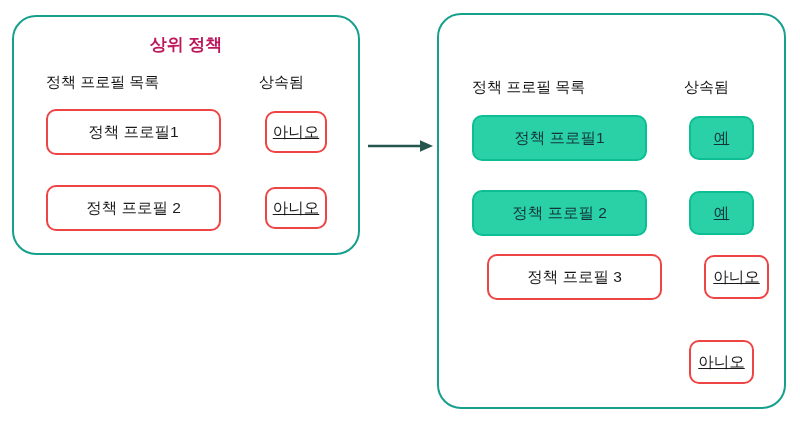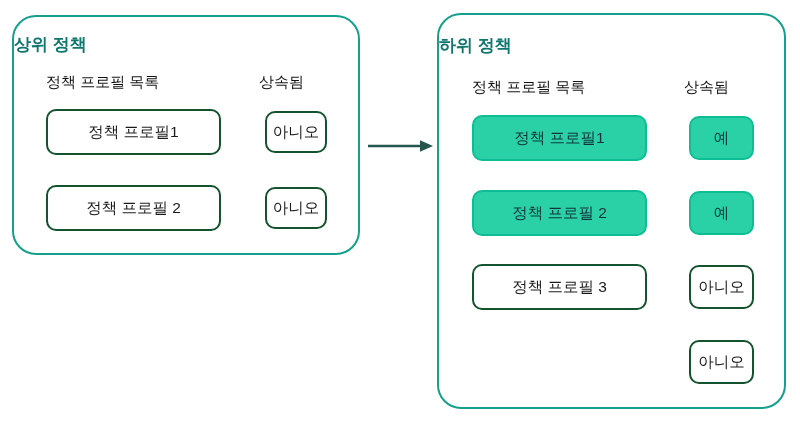--- a/index.html
+++ b/index.html
@@ -19,24 +19,24 @@
     position: absolute;
     background: #ffffff;
     border: 2px solid #16a08c;
     border-radius: 24px;
   }
   .box-parent { left: 12px; top: 15px;  width: 348px; height: 240px; }
   .box-child  { left: 437px; top: 13px; width: 349px; height: 396px; }
   .box-title {
     position: absolute;
     left: 0; width: 100%;
-    text-align: left;
+    text-align: center;
     font-weight: bold;
     font-size: 17px;
-    color: #0f766e;
+    color: #be185d;
   }
   .box-parent .box-title { top: 16px; }
   .box-child  .box-title { top: 19px; }
   .col-header {
     position: absolute;
     text-align: left;
     font-size: 15px;
     color: #111111;
     white-space: nowrap;
   }
@@ -44,44 +44,44 @@
   .box-parent .hdr-inherited{ top: 56px; left: 245px; width: 75px; }
   .box-child  .hdr-profiles { top: 63px; left: 33px;  width: 175px; }
   .box-child  .hdr-inherited{ top: 63px; left: 245px; width: 75px; }
   .row {
     position: absolute;
     left: 0; width: 100%; height: 46px;
   }
   .pill {
     position: absolute;
     top: 0; height: 46px;
-    border: 2px solid #14532d;
+    border: 2px solid #ef4444;
     border-radius: 10px;
     background: #ffffff;
     display: flex;
     align-items: center;
     justify-content: center;
     font-size: 15.5px;
     color: #1a1a1a;
     white-space: nowrap;
   }
   .pill-profile { left: 32px; width: 175px; }
   .box-child .pill-profile { left: 33px; }
-  .pill-badge { left: 251px; width: 62px; top: 2px; height: 42px; }
+  .pill-badge { left: 251px; width: 62px; top: 2px; height: 42px; text-decoration: underline; }
   .box-child .pill-badge { left: 250px; width: 65px; top: 1px; height: 44px; }
   .row.highlighted .pill {
     background: #2ad0a6;
     border-color: #0dbe94;
     color: #12333b;
   }
   .box-parent .row-0 { top: 92px; }
   .box-parent .row-1 { top: 168px; }
   .box-child .row-0 { top: 100px; }
   .box-child .row-1 { top: 175px; }
-  .box-child .row-2 { top: 249px; }
+  .box-child .row-2 { top: 239px; margin-left: 15px; }
   .box-child .row-3 { top: 324px; }
   .arrow {
     position: absolute;
     left: 368px; top: 138px;
     width: 66px; height: 16px;
   }
 </style>
 </head>
 <body>
 
@@ -101,21 +101,20 @@
       <div class="pill pill-badge">아니오</div>
     </div>
   </div>
 
   <svg class="arrow" viewBox="0 0 66 16" aria-hidden="true">
     <line x1="0" y1="8" x2="53" y2="8" stroke="#25564e" stroke-width="2.6"></line>
     <polygon points="52,2.2 65,8 52,13.8" fill="#25564e"></polygon>
   </svg>
 
   <div class="policy-box box-child">
-    <div class="box-title">하위 정책</div>
     <div class="col-header hdr-profiles">정책 프로필 목록</div>
     <div class="col-header hdr-inherited">상속됨</div>
 
     <div class="row row-0 highlighted">
       <div class="pill pill-profile">정책 프로필1</div>
       <div class="pill pill-badge">예</div>
     </div>
     <div class="row row-1 highlighted">
       <div class="pill pill-profile">정책 프로필 2</div>
       <div class="pill pill-badge">예</div>

